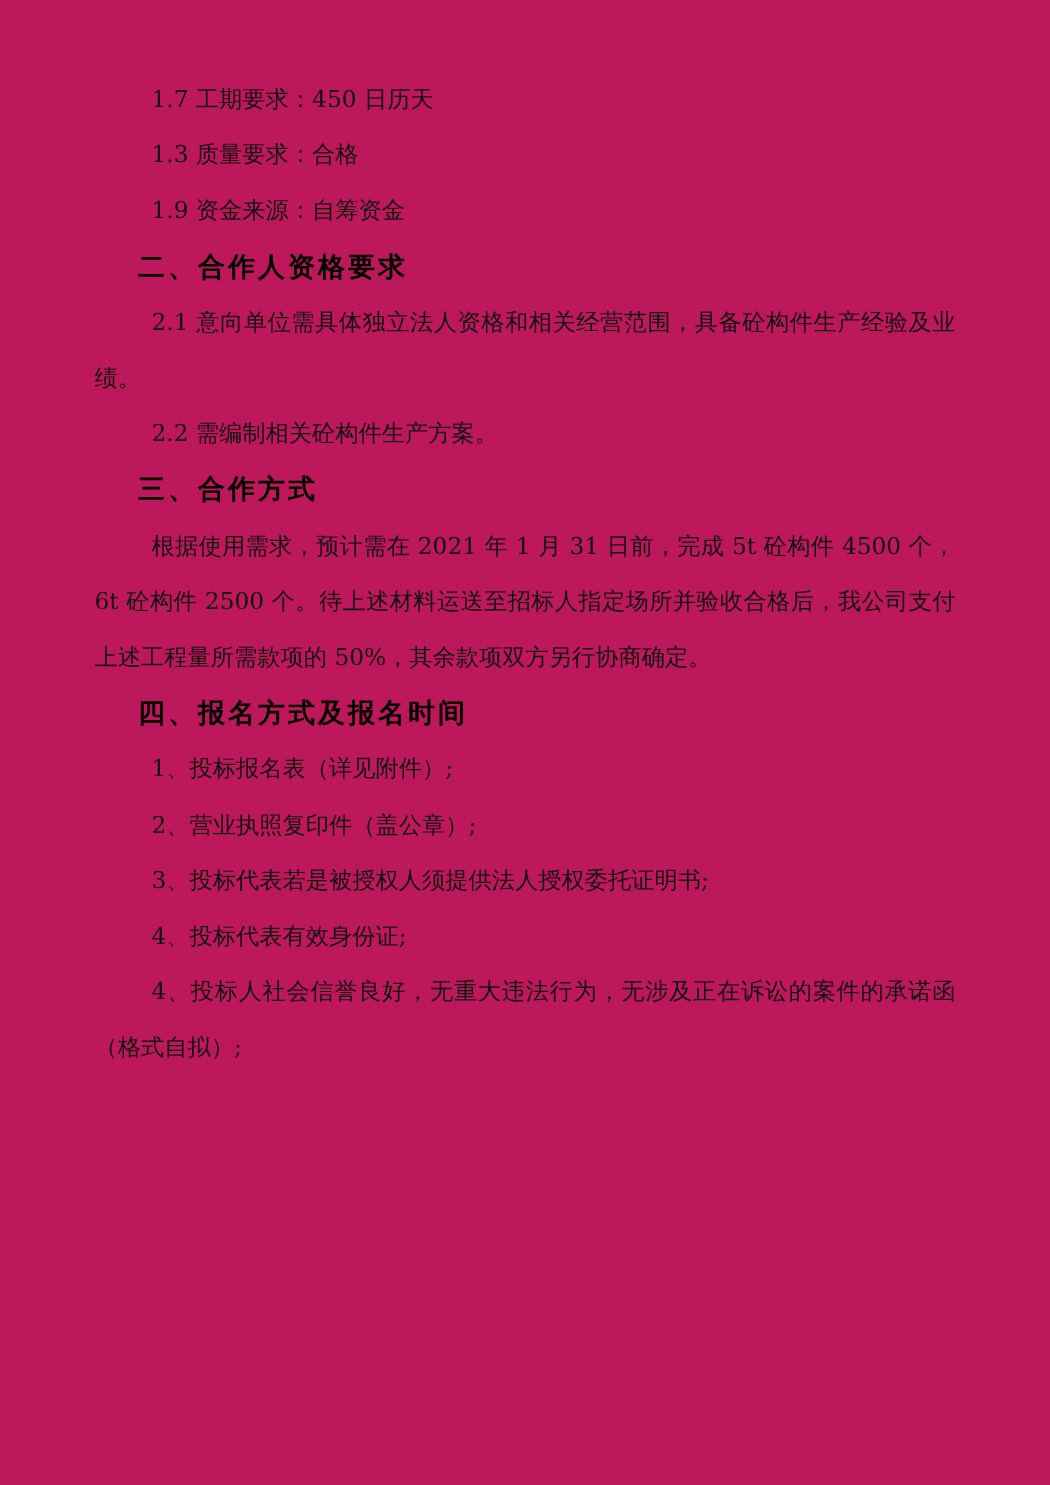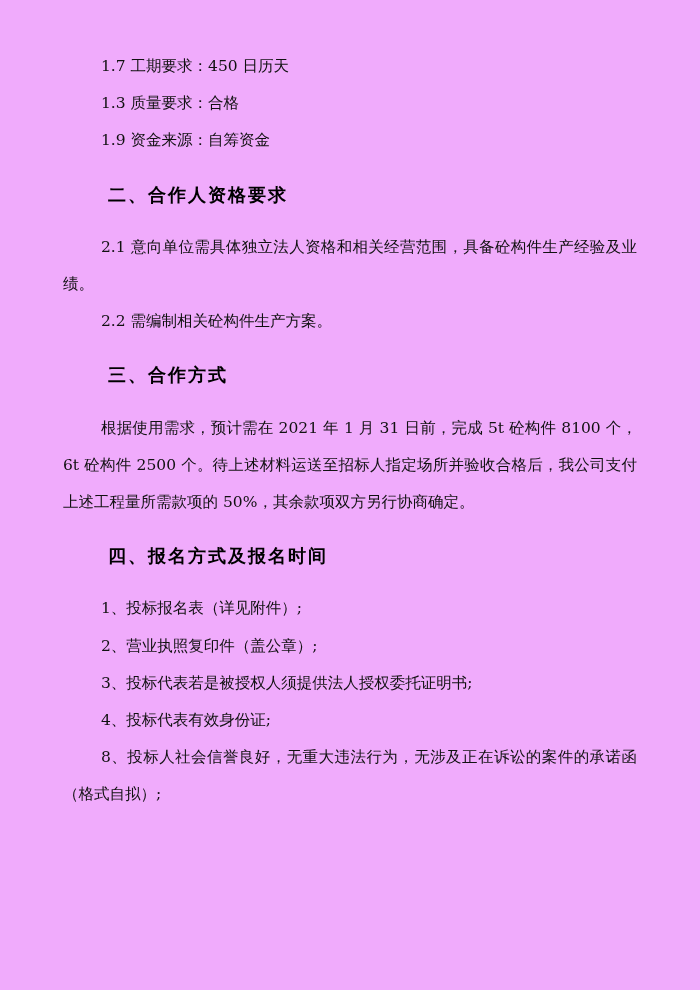--- a/index.html
+++ b/index.html
@@ -1,40 +1,40 @@
 <!DOCTYPE html>
 <html><head>
 <meta charset="utf-8">
 <style>
   html, body { margin: 0; padding: 0; background: #ffffff; }
   .page {
     position: relative;
     width: 700px;
     height: 990px;
-    background: #f0abfc;
+    background: #be185d;
     overflow: hidden;
     color: #111111;
     font-family: "DejaVu Serif", "Liberation Serif", serif;
   }
   .content {
     position: absolute;
     left: 63px;
     top: 48px;
     width: 574px;
   }
   p.body {
     margin: 0;
     font-size: 15.5px;
     line-height: 37.2px;
     text-align: justify;
     text-indent: 38px;
     word-break: break-all;
   }
   p.heading {
-    margin: 16px;
+    margin: 0;
     font-size: 18px;
     line-height: 37.2px;
     font-weight: bold;
     font-family: "DejaVu Sans", "Liberation Sans", sans-serif;
     text-indent: 29px;
     letter-spacing: 2px;
     color: #000000;
   }
 </style>
 </head>
@@ -42,21 +42,21 @@
 
 <div class="page">
   <div class="content">
     <p class="body">1.7 工期要求：450 日历天</p>
     <p class="body">1.3 质量要求：合格</p>
     <p class="body">1.9 资金来源：自筹资金</p>
     <p class="heading">二、合作人资格要求</p>
     <p class="body">2.1 意向单位需具体独立法人资格和相关经营范围，具备砼构件生产经验及业绩。</p>
     <p class="body">2.2 需编制相关砼构件生产方案。</p>
     <p class="heading">三、合作方式</p>
-    <p class="body">根据使用需求，预计需在 2021 年 1 月 31 日前，完成 5t 砼构件 8100 个，6t 砼构件 2500 个。待上述材料运送至招标人指定场所并验收合格后，我公司支付上述工程量所需款项的 50%，其余款项双方另行协商确定。</p>
+    <p class="body">根据使用需求，预计需在 2021 年 1 月 31 日前，完成 5t 砼构件 4500 个，6t 砼构件 2500 个。待上述材料运送至招标人指定场所并验收合格后，我公司支付上述工程量所需款项的 50%，其余款项双方另行协商确定。</p>
     <p class="heading">四、报名方式及报名时间</p>
     <p class="body">1、投标报名表（详见附件）;</p>
     <p class="body">2、营业执照复印件（盖公章）;</p>
     <p class="body">3、投标代表若是被授权人须提供法人授权委托证明书;</p>
     <p class="body">4、投标代表有效身份证;</p>
-    <p class="body">8、投标人社会信誉良好，无重大违法行为，无涉及正在诉讼的案件的承诺函（格式自拟）;</p>
+    <p class="body">4、投标人社会信誉良好，无重大违法行为，无涉及正在诉讼的案件的承诺函（格式自拟）;</p>
   </div>
 </div>
 
 </body></html>

